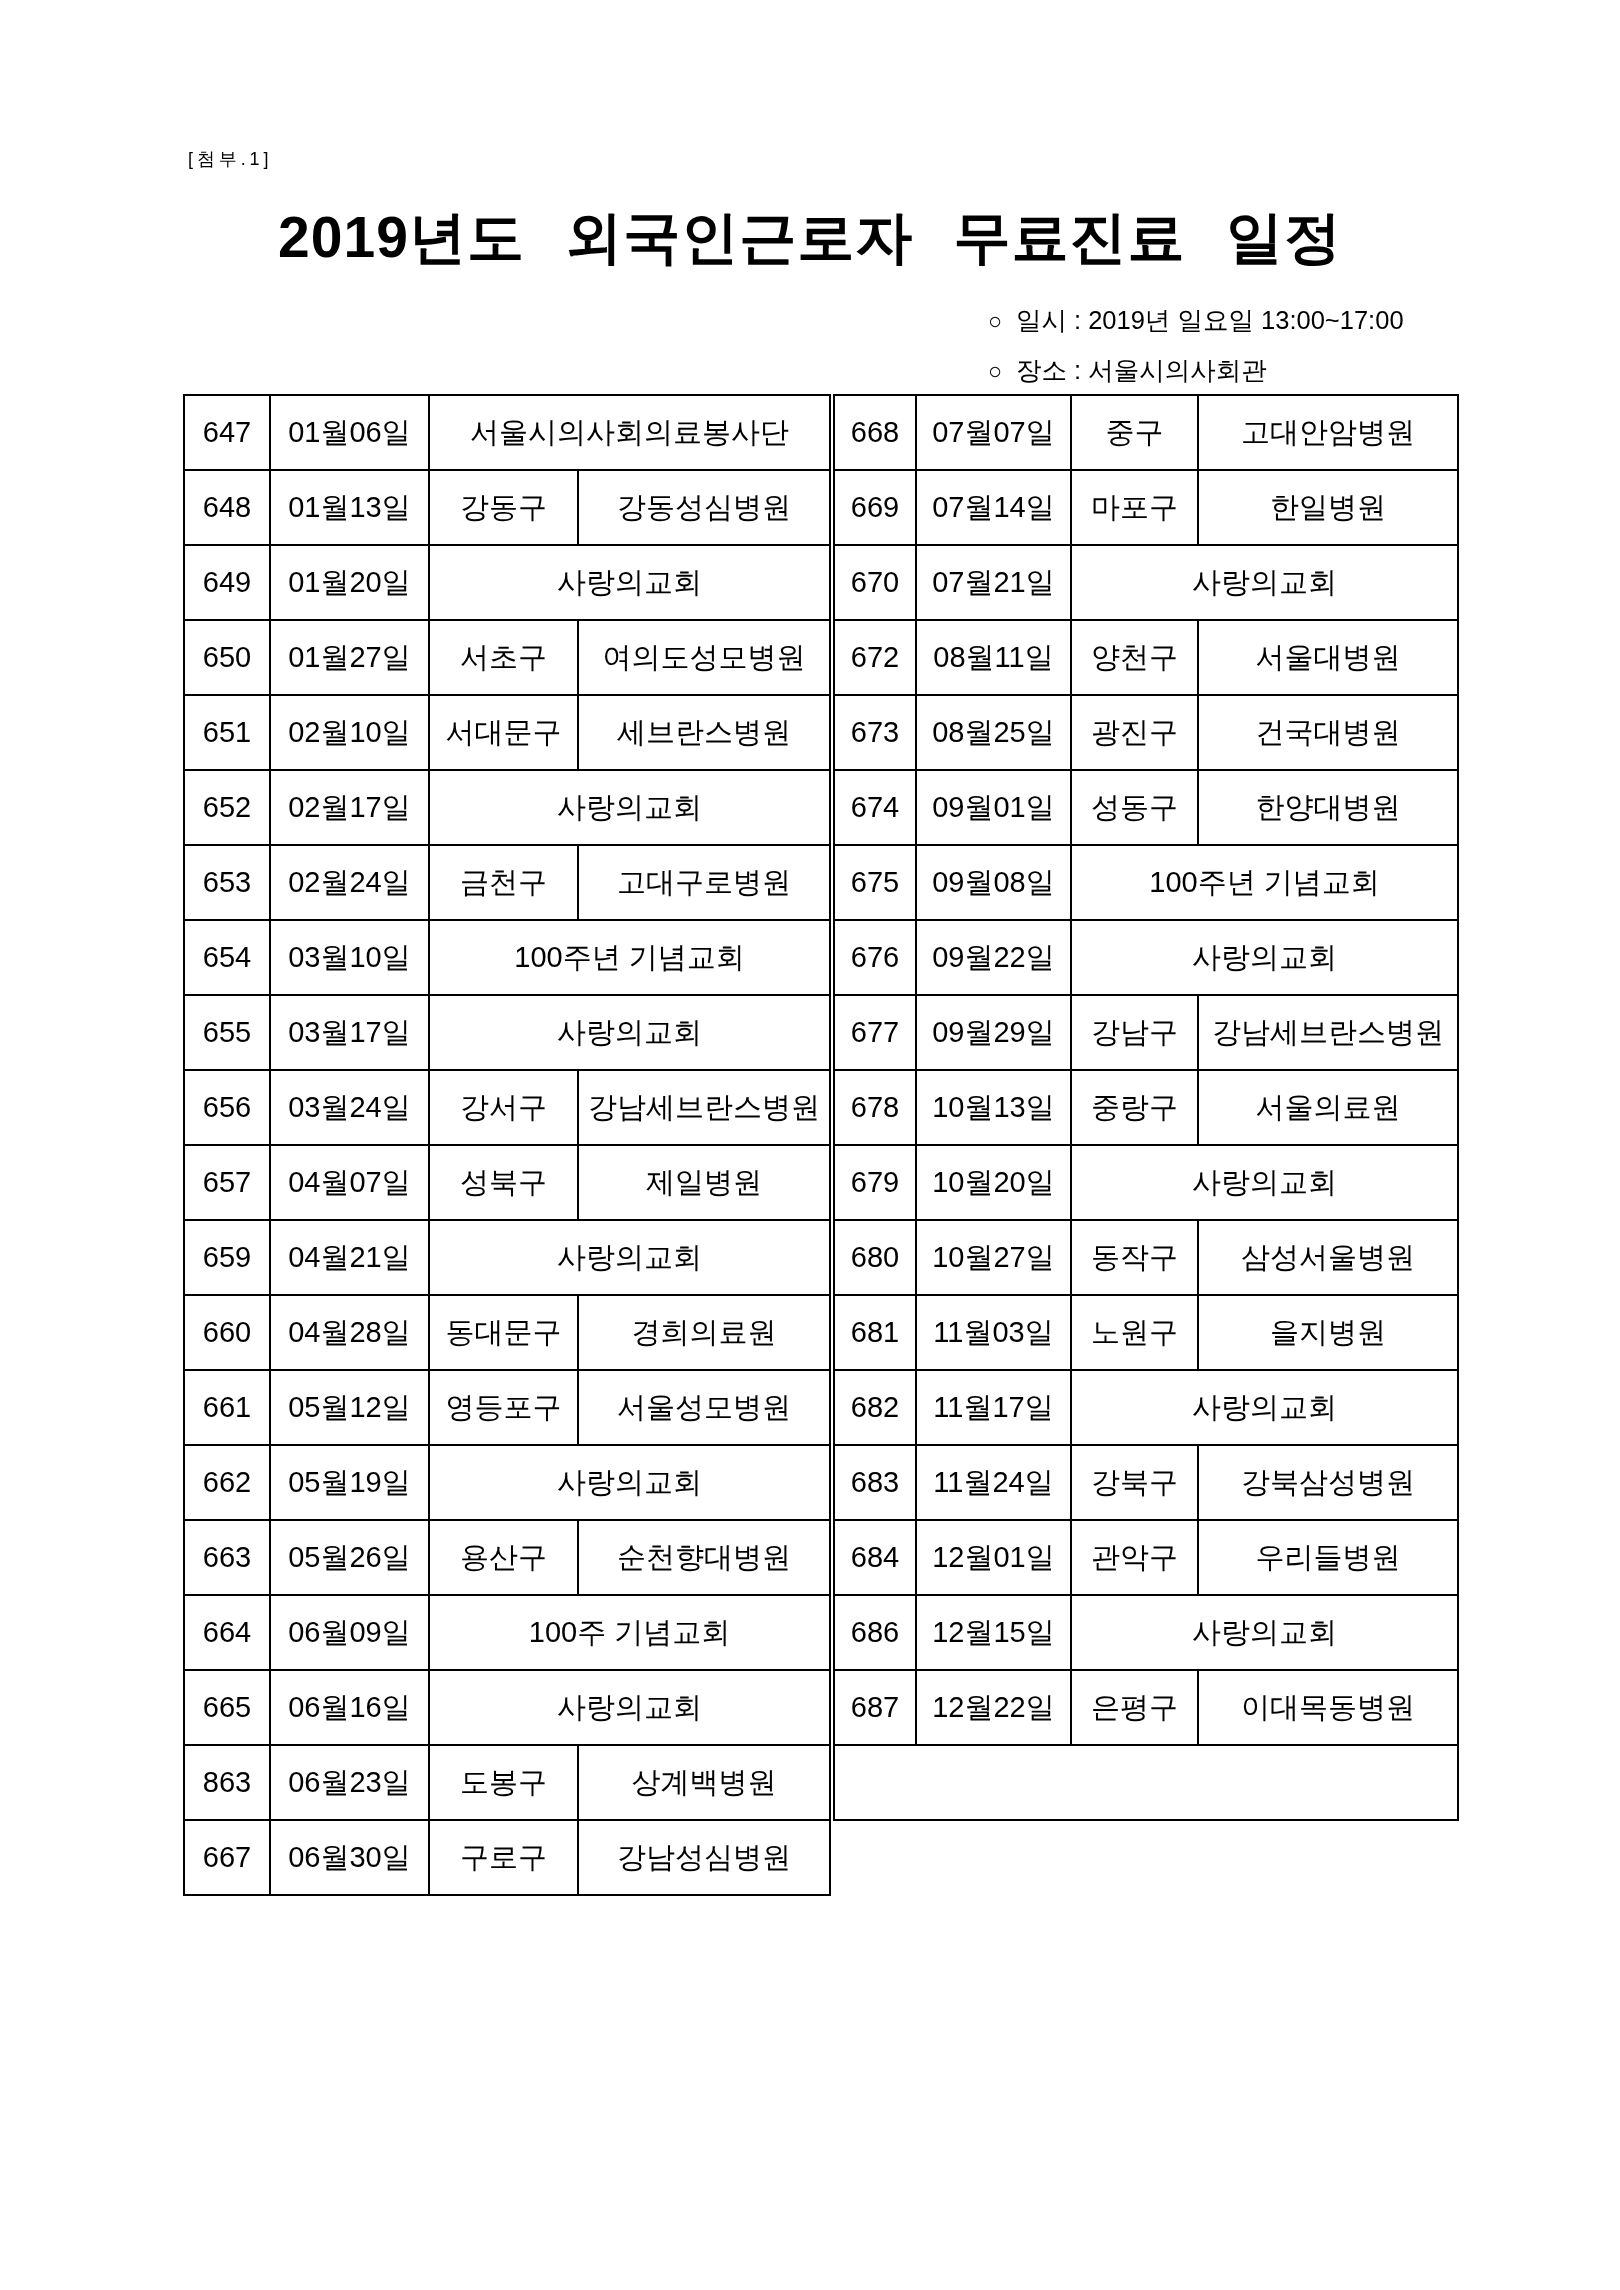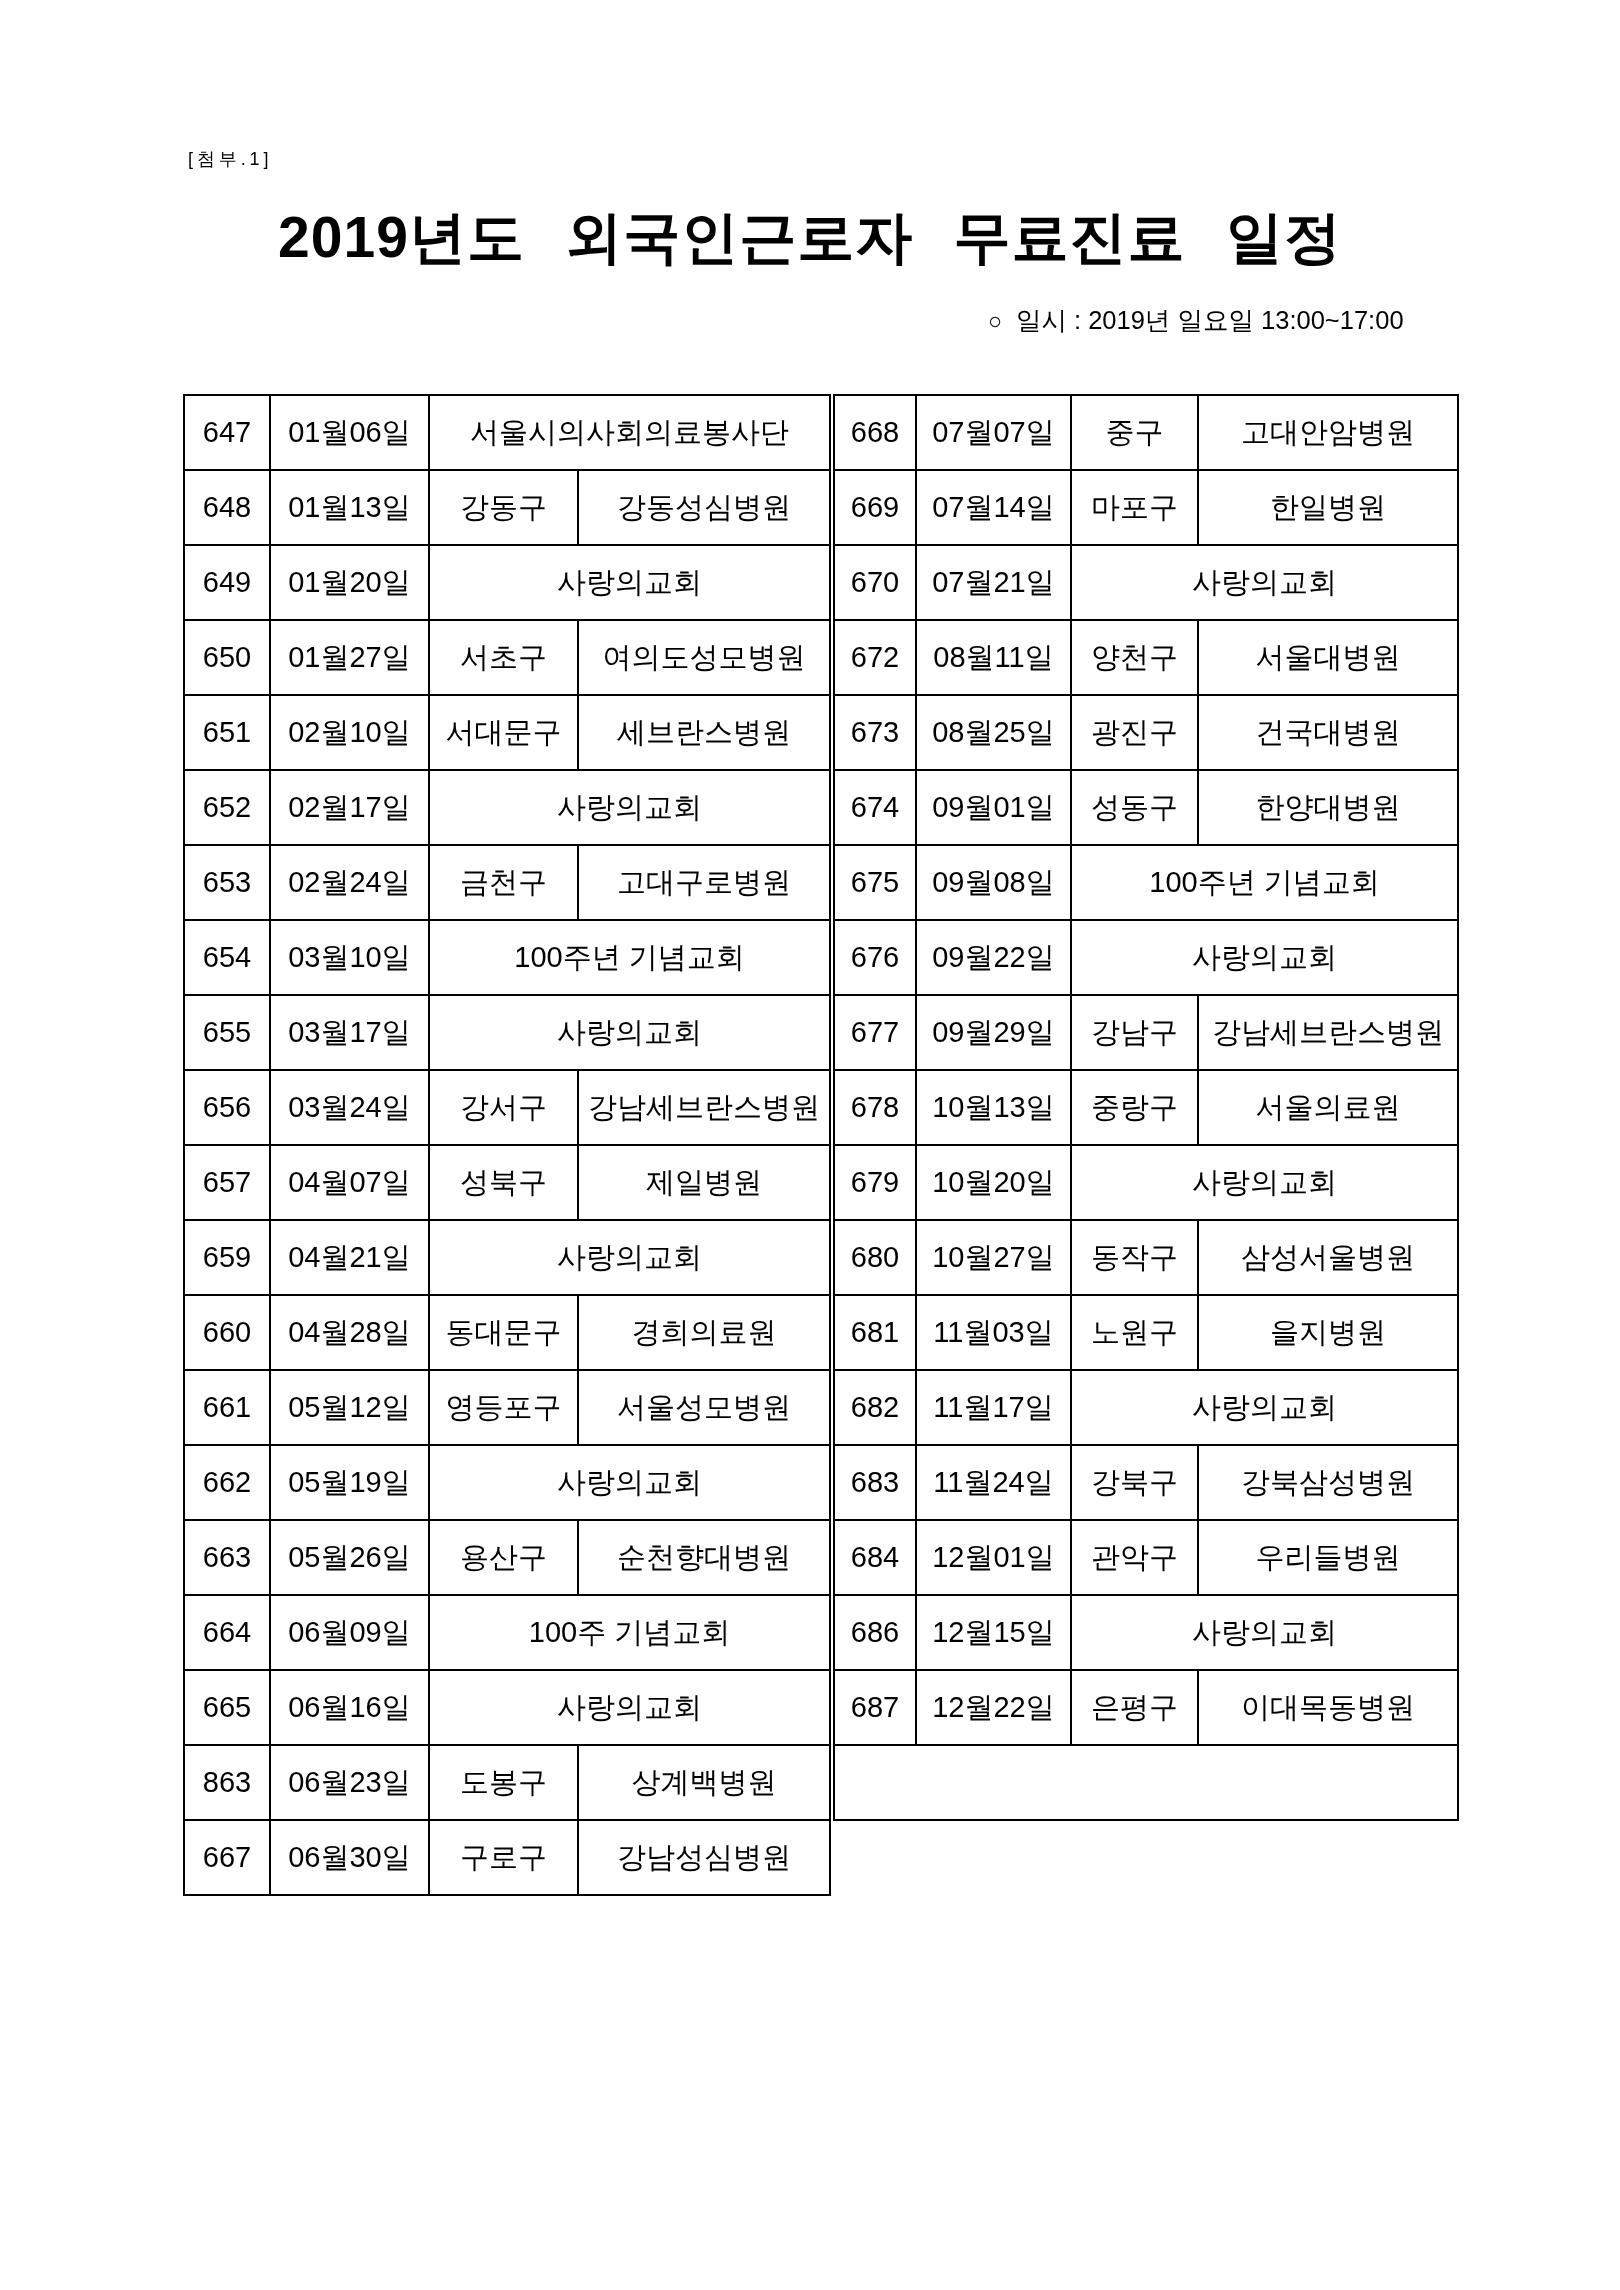--- a/index.html
+++ b/index.html
@@ -72,20 +72,23 @@
 <div class="page">
 
   <div class="attachment-label">[첨부.1]</div>
 
   <div class="doc-title">2019년도 외국인근로자 무료진료 일정</div>
 
   <div class="info-block">
     <div class="info-line">
       <span class="bullet">○</span><span>일시 : 2019년 일요일 13:00~17:00</span>
     </div>
+    <div class="info-line">
+      <span class="bullet">○</span><span>장소 : 서울시의사회관</span>
+    </div>
   </div>
 
   <div class="tables-wrap">
     <table class="sched sched-left">
       <colgroup>
         <col style="width:86px">
           <col style="width:159px">
           <col style="width:149px">
           <col style="width:252px">
       </colgroup>

